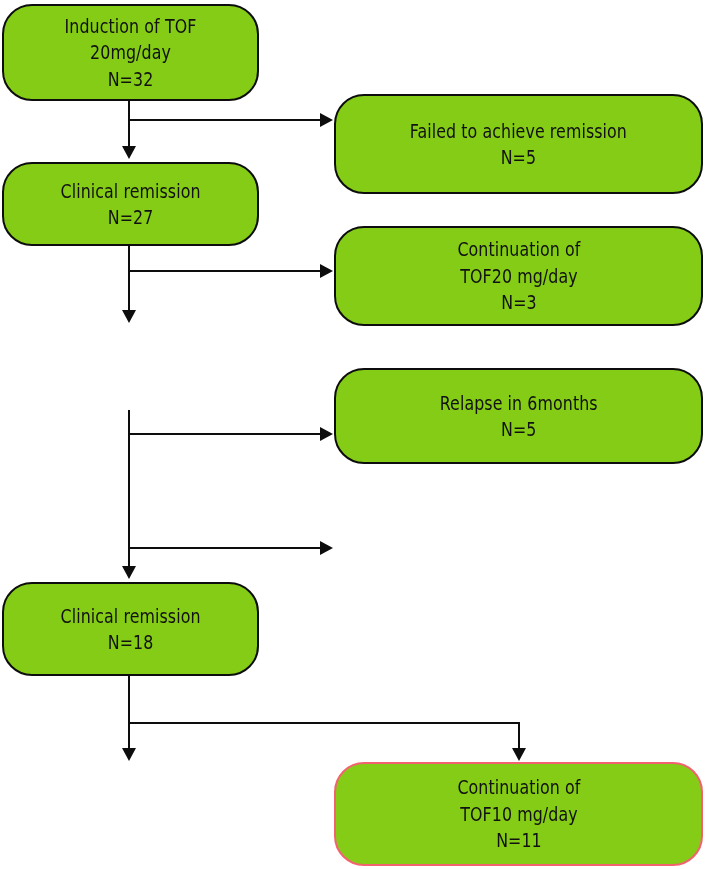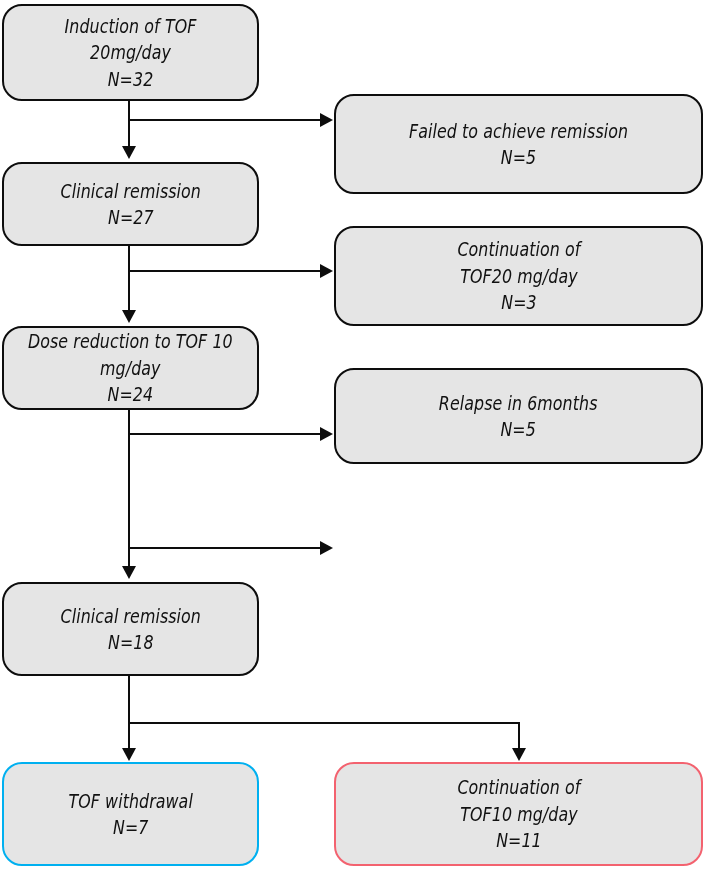--- a/index.html
+++ b/index.html
@@ -12,28 +12,27 @@
     width: 705px;
     height: 869px;
     background: #ffffff;
     overflow: hidden;
     font-family: "DejaVu Sans Condensed", "Liberation Sans Narrow", "Liberation Sans", sans-serif;
   }
   .node {
     position: absolute;
     box-sizing: border-box;
     border: 2px solid #0d0d0d;
-    border-radius: 20px;
-    background: #e5e5e5;
+    border-radius: 30px;
+    background: #84cc16;
     display: flex;
     align-items: center;
     justify-content: center;
     text-align: center;
     z-index: 3;
-    font-style: italic;
   }
   .node .label {
     display: block;
     font-size: 20px;
     line-height: 1.32;
     color: #111111;
     letter-spacing: 0.1px;
     white-space: pre-line;
     padding: 0 10px;
     font-stretch: condensed;
@@ -119,41 +118,32 @@
     <span class="label">Clinical remission
 N=27</span>
   </div>
 
   <div class="node" style="left:334px; top:226px; width:369px; height:100px;">
     <span class="label">Continuation of
 TOF20 mg/day
 N=3</span>
   </div>
 
-  <div class="node" style="left:2px; top:326px; width:257px; height:84px;">
-    <span class="label">Dose reduction to TOF 10
-mg/day
-N=24</span>
-  </div>
 
   <div class="node" style="left:334px; top:368px; width:369px; height:96px;">
     <span class="label">Relapse in 6months
 N=5</span>
   </div>
 
 
   <div class="node" style="left:2px; top:582px; width:257px; height:94px;">
     <span class="label">Clinical remission
 N=18</span>
   </div>
 
-  <div class="node accent-blue" style="left:2px; top:762px; width:257px; height:104px;">
-    <span class="label">TOF withdrawal
-N=7</span>
-  </div>
 
   <div class="node accent-red" style="left:334px; top:762px; width:369px; height:104px;">
     <span class="label">Continuation of
 TOF10 mg/day
 N=11</span>
   </div>
 
 </div>
 
 </body></html>

